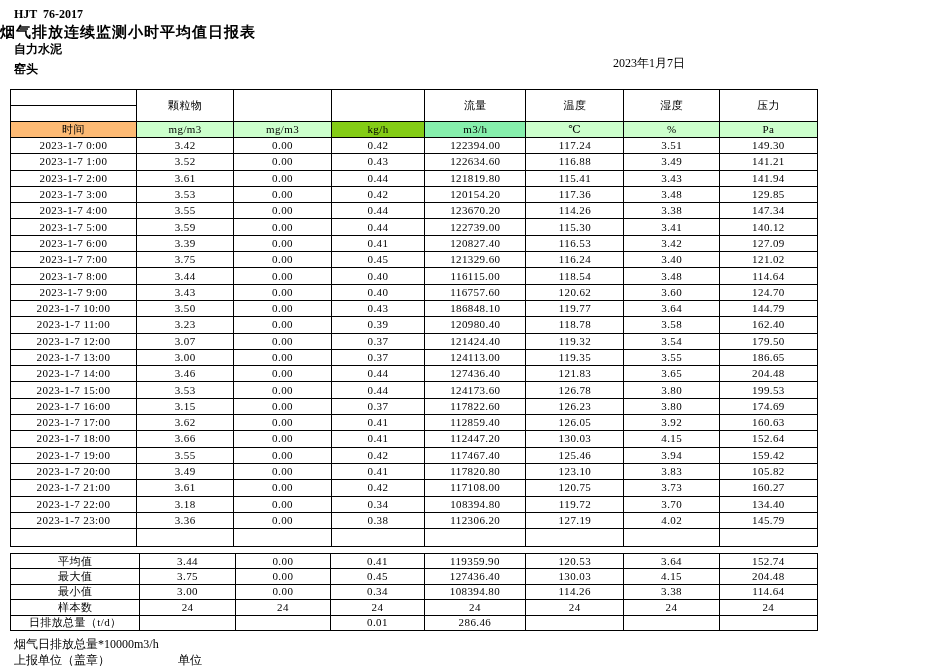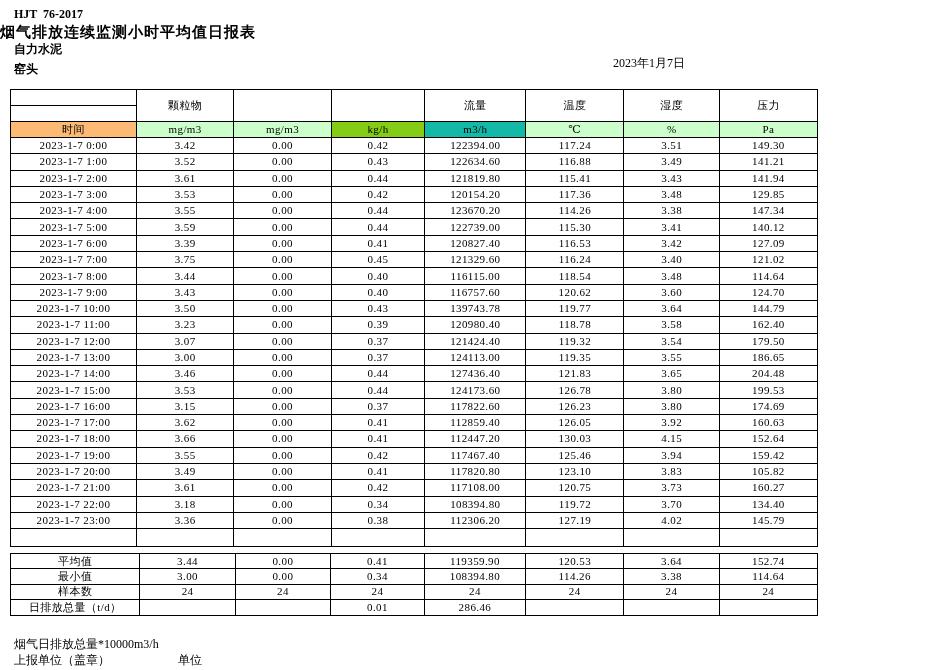--- a/index.html
+++ b/index.html
@@ -67,21 +67,21 @@
         <td rowspan="2">压力</td>
       </tr>
       <tr class="ph">
         <td></td>
       </tr>
       <tr class="unit-row">
         <td style="background: #fdba74;">时间</td>
         <td style="background: rgb(204, 255, 204);">mg/m3</td>
         <td style="background: rgb(204, 255, 204);">mg/m3</td>
         <td style="background: #84cc16;">kg/h</td>
-        <td style="background: #14b8a6;">m3/h</td>
+        <td style="background: #86efac;">m3/h</td>
         <td style="background: rgb(204, 255, 204);">℃</td>
         <td style="background: rgb(204, 255, 204);">%</td>
         <td style="background: rgb(204, 255, 204);">Pa</td>
       </tr>
     </thead>
     <tbody class="data-tbody">
         <tr>
           <td>2023-1-7 0:00</td>
           <td>3.42</td>
           <td>0.00</td>
@@ -179,21 +179,21 @@
           <td>116757.60</td>
           <td>120.62</td>
           <td>3.60</td>
           <td>124.70</td>
         </tr>
         <tr>
           <td>2023-1-7 10:00</td>
           <td>3.50</td>
           <td>0.00</td>
           <td>0.43</td>
-          <td>139743.78</td>
+          <td>186848.10</td>
           <td>119.77</td>
           <td>3.64</td>
           <td>144.79</td>
         </tr>
         <tr>
           <td>2023-1-7 11:00</td>
           <td>3.23</td>
           <td>0.00</td>
           <td>0.39</td>
           <td>120980.40</td>
@@ -352,20 +352,30 @@
           <td>平均值</td>
           <td>3.44</td>
           <td>0.00</td>
           <td>0.41</td>
           <td>119359.90</td>
           <td>120.53</td>
           <td>3.64</td>
           <td>152.74</td>
         </tr>
         <tr>
+          <td>最大值</td>
+          <td>3.75</td>
+          <td>0.00</td>
+          <td>0.45</td>
+          <td>127436.40</td>
+          <td>130.03</td>
+          <td>4.15</td>
+          <td>204.48</td>
+        </tr>
+        <tr>
           <td>最小值</td>
           <td>3.00</td>
           <td>0.00</td>
           <td>0.34</td>
           <td>108394.80</td>
           <td>114.26</td>
           <td>3.38</td>
           <td>114.64</td>
         </tr>
         <tr>

